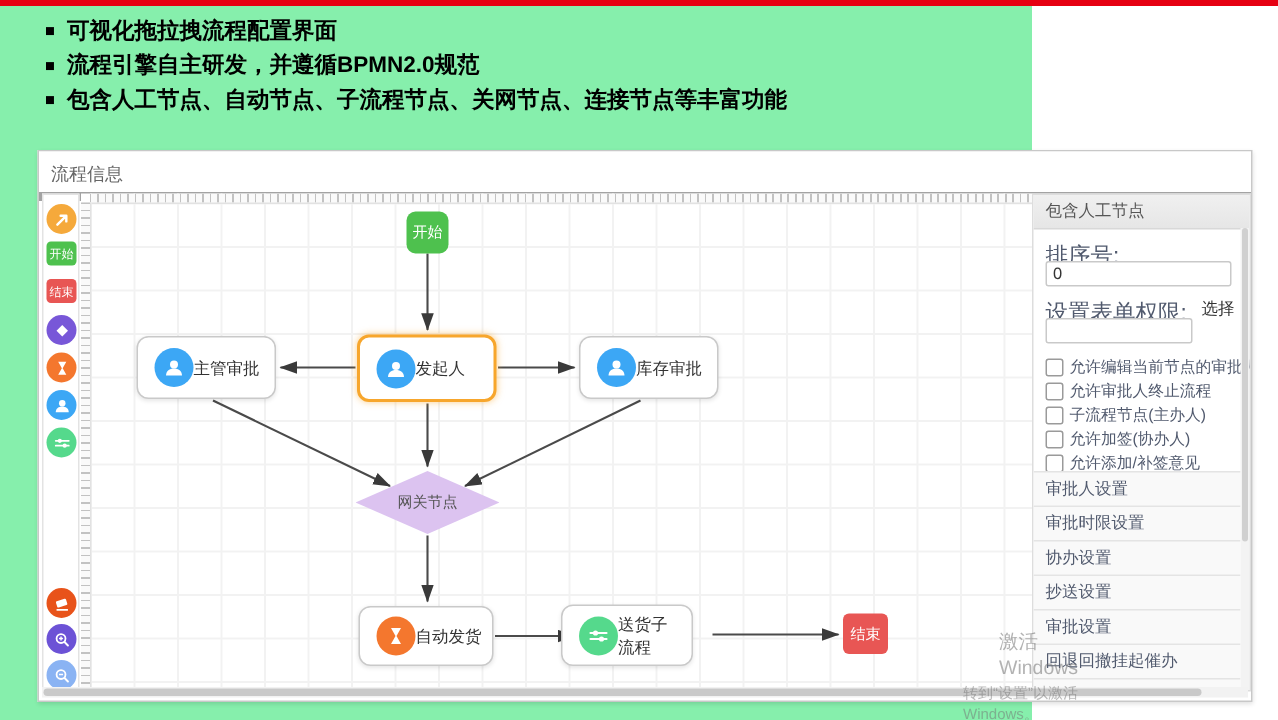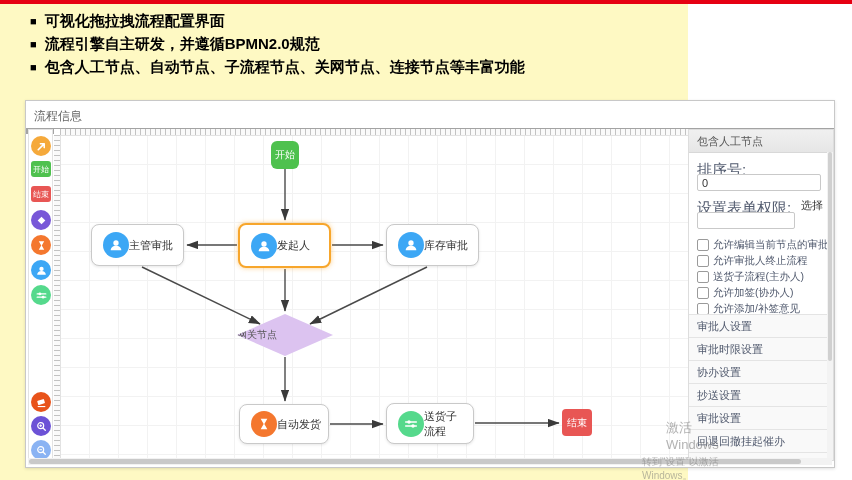--- a/index.html
+++ b/index.html
@@ -1,17 +1,17 @@
 <!DOCTYPE html>
 <html><head>
 <meta charset="utf-8">
 <style>
   html,body{margin:0;padding:0;background:#fff;width:852px;height:480px;overflow:hidden;
     font-family:"Liberation Sans","DejaVu Sans",sans-serif;}
-  .stage{position:relative;width:688px;height:480px;background:#fef9c3;}
+  .stage{position:relative;width:688px;height:480px;background:#86efac;}
 
   
   .topbar{position:absolute;left:0;top:0;width:852px;height:4px;background:#e60012;}
   .bullets{position:absolute;left:30px;top:10px;margin:0;padding:0;list-style:none;}
   .bullets li{font-size:15px;font-weight:700;color:#000;line-height:21px;white-space:nowrap;}
   .bm{font-size:11px;margin-right:8px;position:relative;top:-1px;}
 
   
   .panel{position:absolute;left:25px;top:100px;width:810px;height:368px;background:#fff;
     border:1px solid #c8c8c8;box-shadow:0 1px 3px rgba(0,0,0,.12);box-sizing:border-box;}
@@ -47,21 +47,21 @@
     display:flex;align-items:center;justify-content:center;}
   .nicon svg{width:16px;height:16px;display:block;}
   .nlabel{flex:1;font-size:11px;color:#333;padding-right:6px;}
   .blue{background:#3ca7f5;} .orange{background:#f4772e;} .teal{background:#55d98c;}
   .amber{background:#f5a93b;} .purple{background:#7857d8;} .red-o{background:#e8531a;}
   .vio{background:#6c52d6;} .lblue{background:#8ab3f3;}
 
   .snode{position:absolute;color:#fff;font-size:10px;display:flex;align-items:center;justify-content:center;cursor:pointer;}
   .snode.start{background:#4ec14e;border-radius:6px;}
   .snode.end{background:#e85654;border-radius:4px;}
-  .gateway{position:absolute;background:#dcc3f0;display:flex;align-items:center;
+  .gateway{position:absolute;background:#dcc3f0;display:flex;align-items:center;justify-content:center;
     clip-path:polygon(50% 0,100% 50%,50% 100%,0 50%);font-size:10px;color:#555;cursor:pointer;}
 
   
   .props{position:absolute;left:662px;top:28px;width:146px;height:332px;border:1px solid #ddd;
     background:#fff;box-sizing:border-box;overflow:hidden;}
   .props-h{height:22px;line-height:22px;background:linear-gradient(#f0f0f0,#e6e6e6);border-bottom:1px solid #d8d8d8;
     font-size:11px;color:#555;padding-left:8px;}
   .plabel{position:absolute;left:8px;font-size:15px;color:#515a6e;white-space:nowrap;}
   .pinput{position:absolute;left:8px;height:17px;border:1px solid #c9c9c9;border-radius:2px;font-size:11px;
     padding:0 4px;box-sizing:border-box;color:#333;background:#fff;}
@@ -220,21 +220,21 @@
 
       <div class="node" style="left:185px;top:275px;width:90px;height:40px">
         <span class="nicon orange">
           <svg viewBox="0 0 24 24">
               <path d="M7 4h10l-4.5 8 4.5 8H7l4.5-8z" fill="#fff"></path>
             </svg>
         </span>
         <span class="nlabel">自动发货</span>
       </div>
 
-      <div class="node" style="left:332px;top:274px;width:88px;height:41px">
+      <div class="node" style="left:320px;top:274px;width:88px;height:41px">
         <span class="nicon teal">
           <svg viewBox="0 0 24 24">
               <g stroke="#fff" stroke-width="2.2" stroke-linecap="round">
                 <line x1="4" y1="9" x2="20" y2="9"></line>
                 <line x1="4" y1="15" x2="20" y2="15"></line>
               </g>
               <circle cx="9" cy="9" r="2.6" fill="#fff"></circle>
               <circle cx="15" cy="15" r="2.6" fill="#fff"></circle>
             </svg>
         </span>
@@ -257,21 +257,21 @@
       <div class="cbrow" style="top:108px">
         <span class="cb"></span>
         <span class="cbl">允许编辑当前节点的审批人</span>
       </div>
       <div class="cbrow" style="top:124px">
         <span class="cb"></span>
         <span class="cbl">允许审批人终止流程</span>
       </div>
       <div class="cbrow" style="top:140px">
         <span class="cb"></span>
-        <span class="cbl">送货子流程(主办人)</span>
+        <span class="cbl">子流程节点(主办人)</span>
       </div>
       <div class="cbrow" style="top:156px">
         <span class="cb"></span>
         <span class="cbl">允许加签(协办人)</span>
       </div>
       <div class="cbrow" style="top:172px">
         <span class="cb"></span>
         <span class="cbl">允许添加/补签意见</span>
       </div>
 

